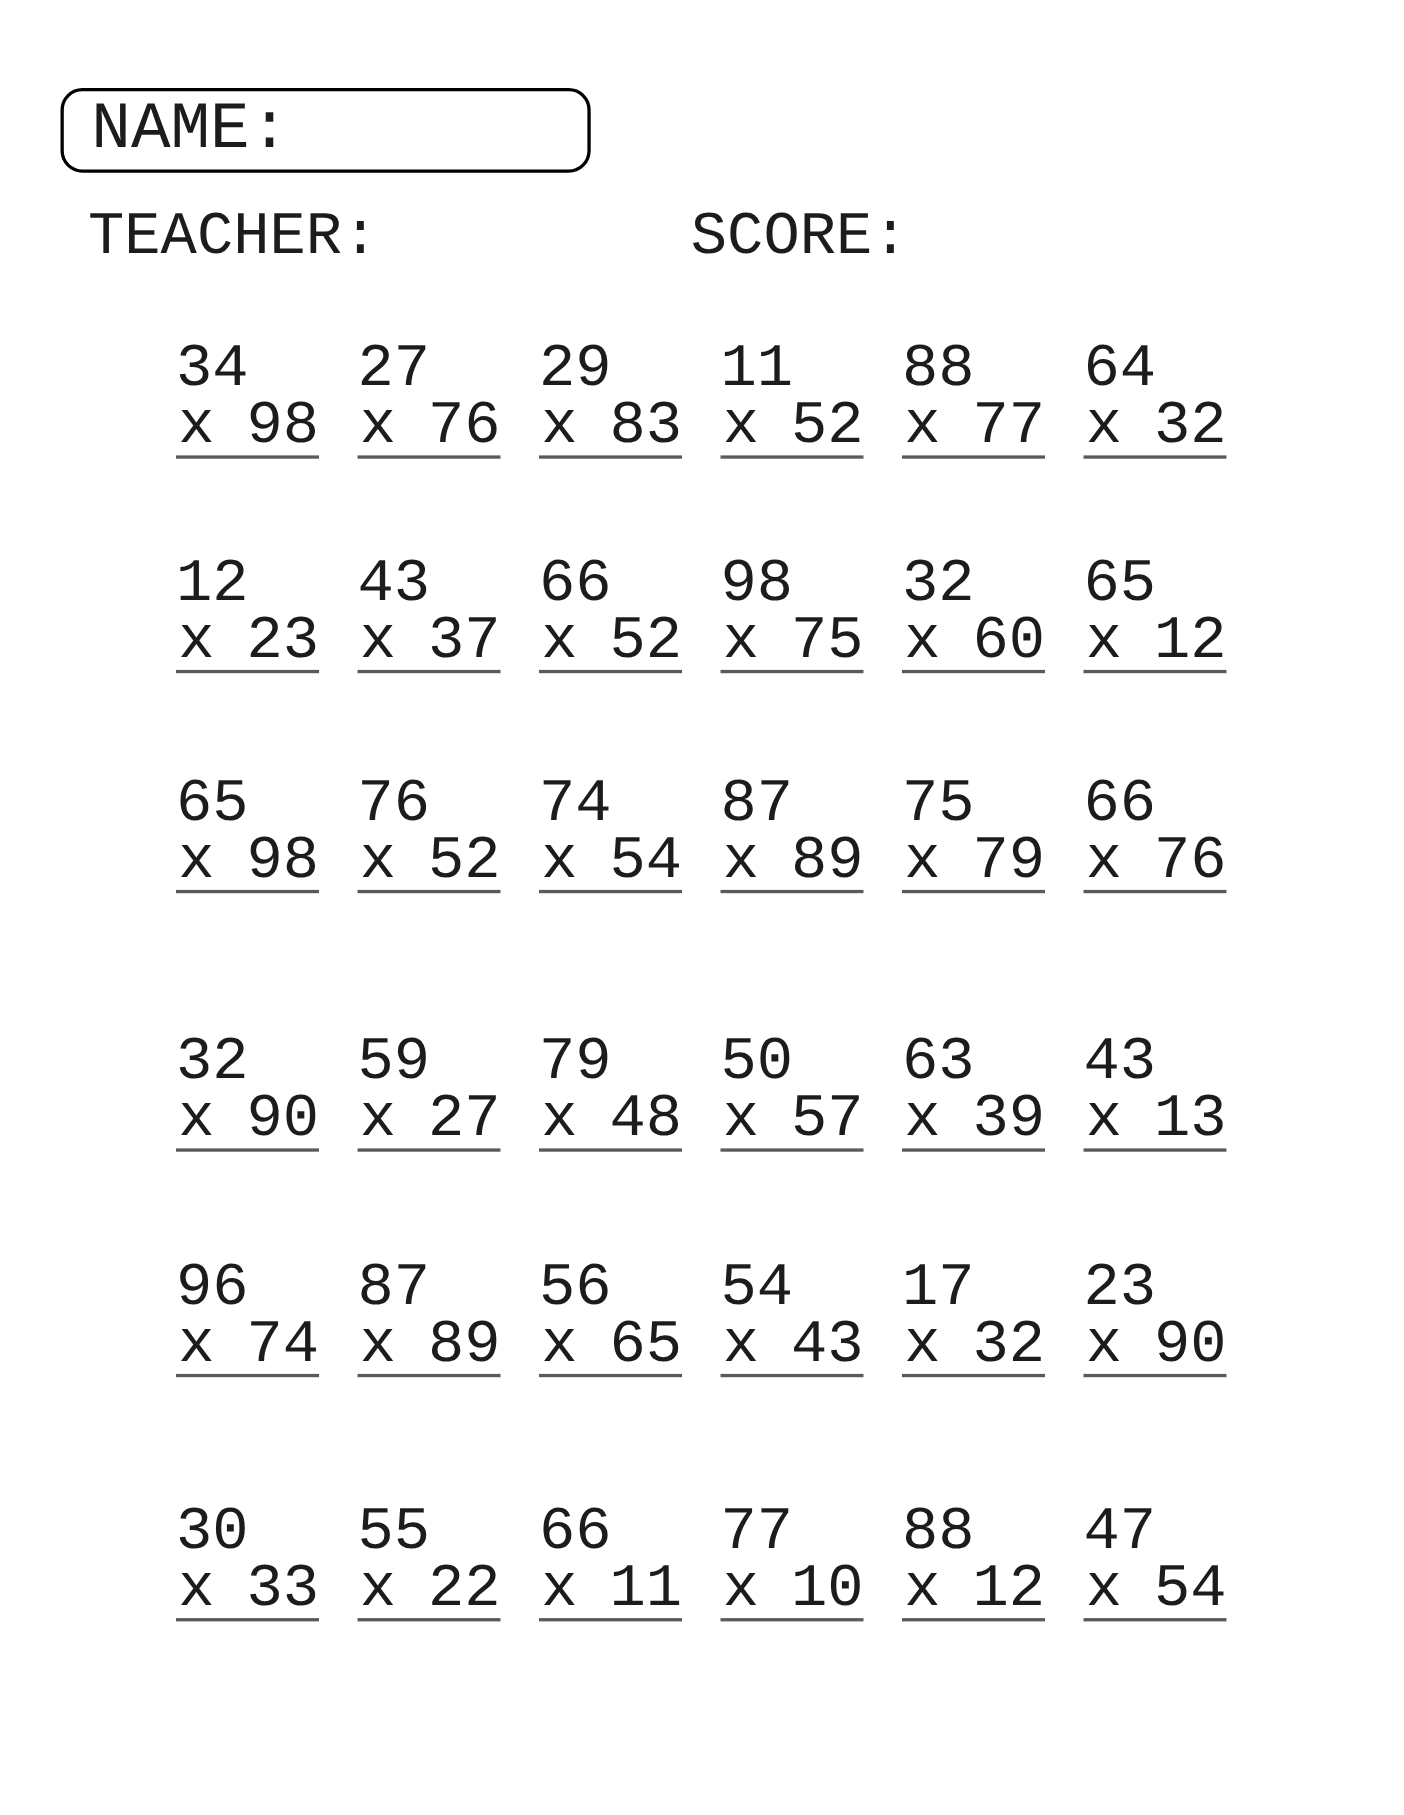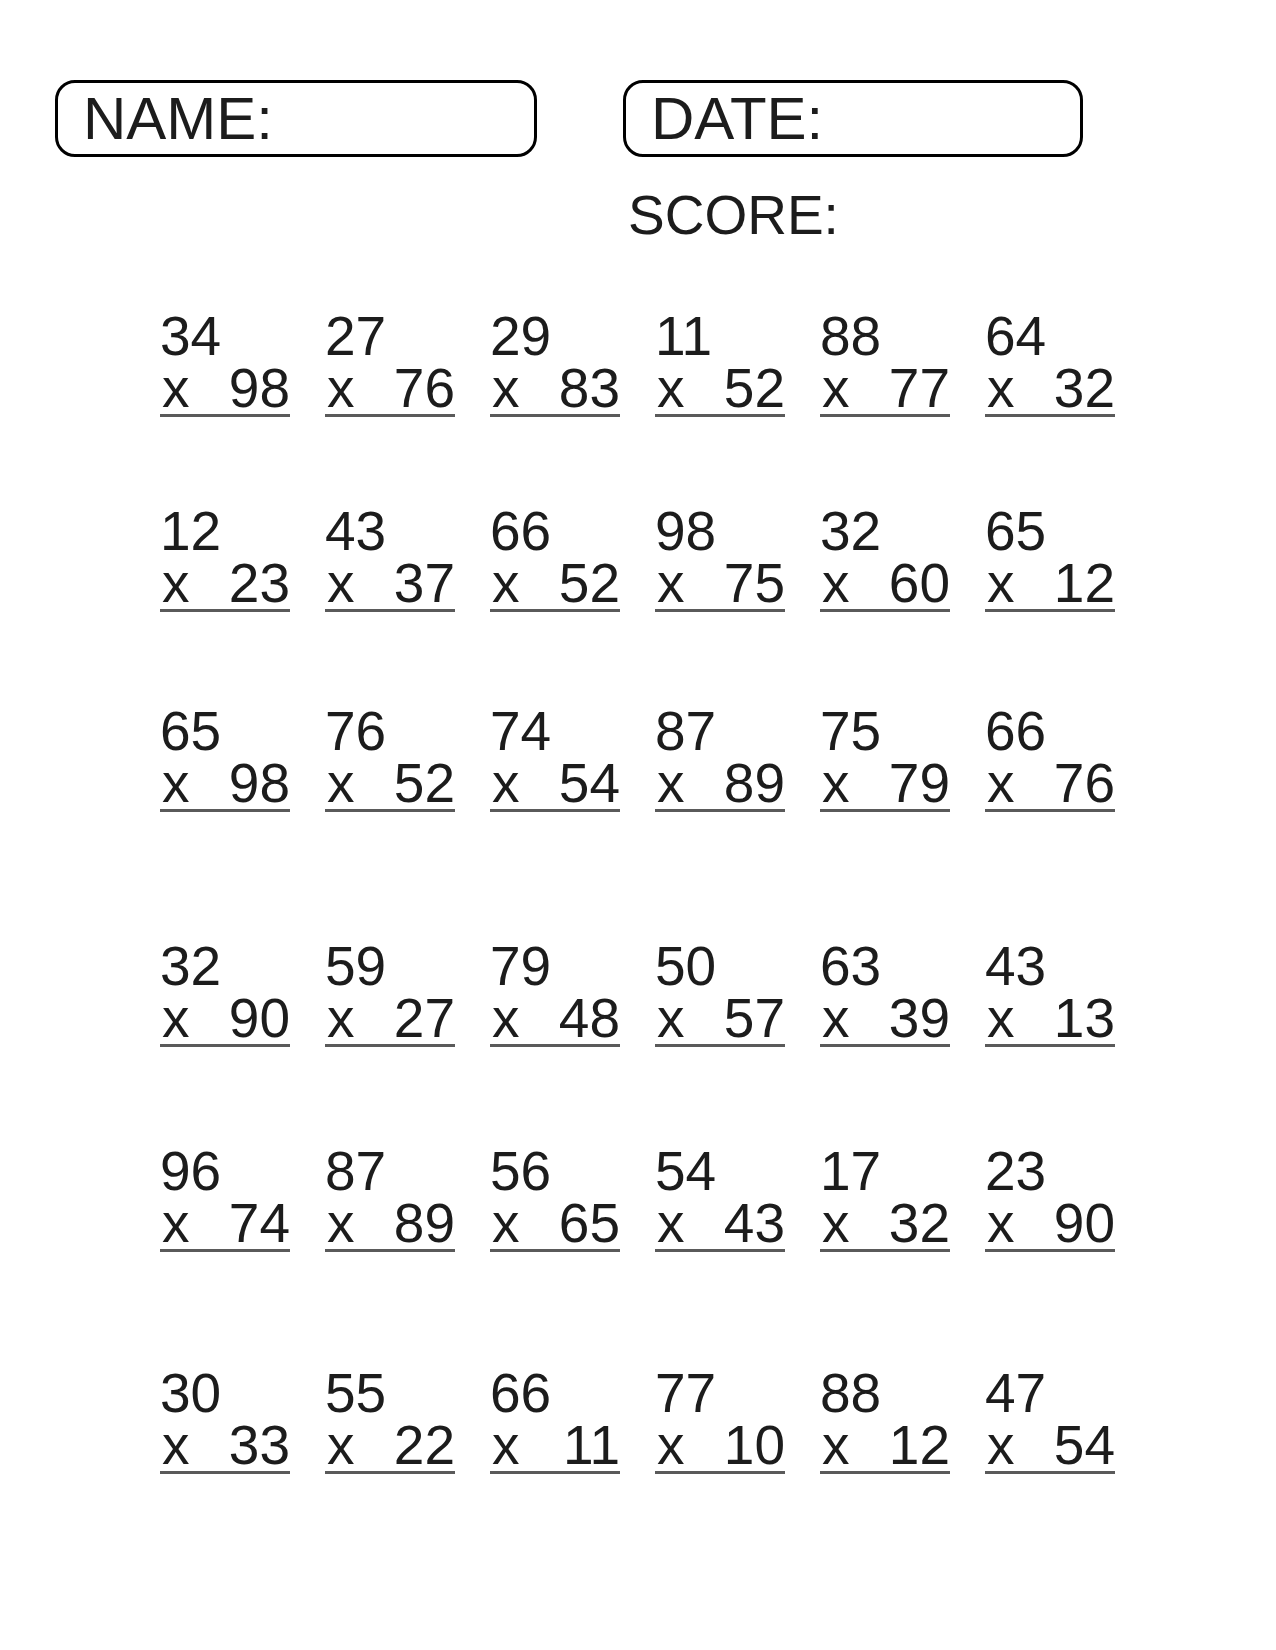--- a/index.html
+++ b/index.html
@@ -1,21 +1,21 @@
 <!DOCTYPE html>
 <html><head>
 <meta charset="utf-8">
 <style>
   html, body { margin: 0; padding: 0; background: #fff; }
   .page {
     position: relative;
     width: 1276px;
     height: 1650px;
     background: var(--bg, #fff);
-    font-family: Liberation Sans, sans-serif;
+    font-family: Liberation Mono, monospace;
     color: var(--text, #1c1c1c);
     overflow: hidden;
   }
 
   
   .field-box {
     position: absolute;
     top: 80px;
     height: 77px;
     border: 3px solid var(--box-border, #000);
@@ -77,24 +77,22 @@
 </style>
 </head>
 <body>
 
 <div class="page" style="--text: #1c1c1c; --box-border: #000000; --underline: #5a5a5a; --bg: #ffffff;">
 
   <div class="field-box box-name">
     <span class="field-label">NAME:</span>
   </div>
 
-  <div class="field-box box-date">
-    <span class="field-label">DATE:</span>
-  </div>
-
+
+  <div class="inline-label teacher-label">TEACHER:</div>
   <div class="inline-label score-label">SCORE:</div>
 
   <div id="problems-grid">
       <div class="prow">
         <div class="cell">
           <div class="top">34</div>
           <div class="bottom">
             <span class="op">x</span>
             <span>98</span>
           </div>

